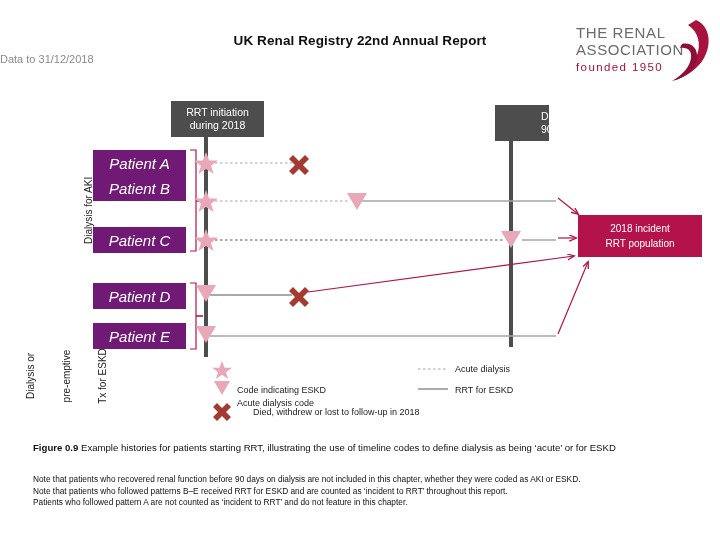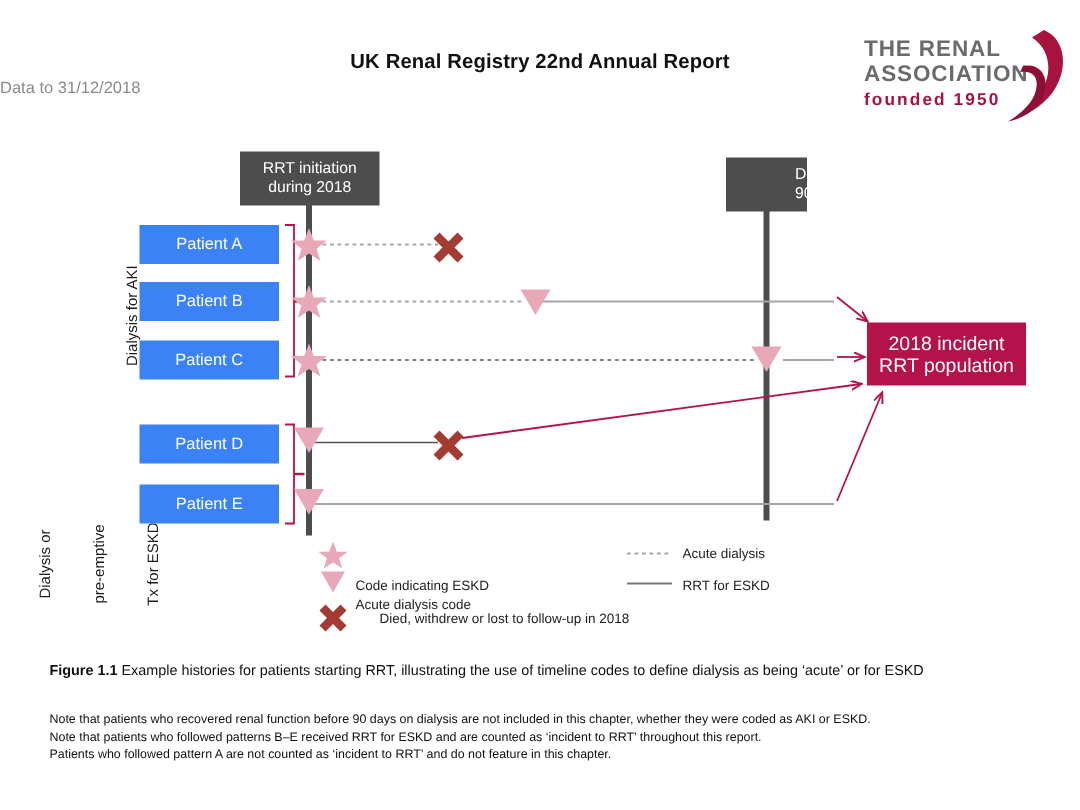--- a/index.html
+++ b/index.html
@@ -15,56 +15,56 @@
     position:absolute;left:0;top:33px;width:720px;text-align:center;
     font-size:13.5px;font-weight:bold;color:#101010;letter-spacing:.1px;
   }
   .subtitle{
     position:absolute;left:0;top:53px;width:720px;text-align:left;
     font-size:11px;color:#8a8a8a;
   }
 
   
   .logo{position:absolute;left:570px;top:18px;width:140px;height:72px;}
-  .logo-txt{position:absolute;left:6px;top:6px;width:104px;text-align:left;font-weight:bold;}
+  .logo-txt{position:absolute;left:6px;top:6px;width:104px;text-align:left;}
   .logo-l1,.logo-l2{
     font-size:15px;color:#6b6b6b;letter-spacing:.6px;line-height:17px;
     font-family:"Liberation Sans",sans-serif;
   }
   .logo-l3{
     font-size:11.5px;color:#a8123e;letter-spacing:1.4px;margin-top:3px;
   }
   .logo-mark{position:absolute;left:96px;top:0px;}
 
   
   .axis{position:absolute;width:4px;background:#4d4d4d;}
   .axis-cap{
     position:absolute;background:#4d4d4d;color:#ffffff;
     font-size:10.5px;line-height:13px;text-align:center;
-    padding:5px 8px;box-sizing:border-box;
+    padding:5px 8px;box-sizing:border-box;margin-left:11px;
   }
 
   
   .pbox{
-    position:absolute;width:93px;height:26px;background:#3b82f6;
-    color:#ffffff;font-size:11px;display:flex;align-items:center;
-    justify-content:center;box-sizing:border-box;
+    position:absolute;width:93px;height:26px;background:#701a75;
+    color:#ffffff;font-size:15px;display:flex;align-items:center;
+    justify-content:center;box-sizing:border-box;font-style:italic;
   }
 
   
   .glabel{
     position:absolute;font-size:10px;color:#1c1c1c;text-align:center;
     transform-origin:50% 50%;transform:rotate(-90deg);line-height:12px;
     white-space:pre;
   }
 
   
   .target{
-    position:absolute;left:578px;top:215px;width:106px;height:42px;
-    background:#b4124a;color:#ffffff;font-size:13px;line-height:15px;
+    position:absolute;left:578px;top:215px;width:124px;height:42px;
+    background:#b4124a;color:#ffffff;font-size:10px;line-height:15px;
     display:flex;align-items:center;justify-content:center;text-align:center;
     box-sizing:border-box;
   }
 
   
   .lg-text{position:absolute;font-size:9px;color:#1c1c1c;white-space:nowrap;}
 
   
   .cap{position:absolute;left:33px;width:670px;}
   .cap-main{font-size:9.6px;line-height:12px;color:#101010;}
@@ -111,21 +111,21 @@
   </div>
   <div class="glabel" style="left:22px;top:310px;width:90px;">
     <div>Dialysis or</div>
     <div>pre-emptive</div>
     <div>Tx for ESKD</div>
   </div>
 
   <div class="pbox" style="left:93px;top:150px;">
     <span>Patient A</span>
   </div>
-  <div class="pbox" style="left:93px;top:188px;">
+  <div class="pbox" style="left:93px;top:175px;">
     <span>Patient B</span>
   </div>
   <div class="pbox" style="left:93px;top:227px;">
     <span>Patient C</span>
   </div>
   <div class="pbox" style="left:93px;top:283px;">
     <span>Patient D</span>
   </div>
   <div class="pbox" style="left:93px;top:323px;">
     <span>Patient E</span>
@@ -227,20 +227,20 @@
   </div>
 
   <div class="lg-text" style="left:237px;top:364px;margin-top:34px;">Acute dialysis code</div>
   <div class="lg-text" style="left:237px;top:385px;">Code indicating ESKD</div>
   <div class="lg-text" style="left:237px;top:407px;padding-left:16px;">Died, withdrew or lost to follow-up in 2018</div>
   <div class="lg-text" style="left:455px;top:364px;">Acute dialysis</div>
   <div class="lg-text" style="left:455px;top:385px;">RRT for ESKD</div>
 
   <div class="cap" style="top:442px;">
     <div class="cap-main">
-      <b>Figure 1.1</b><span> Example histories for patients starting RRT, illustrating the use of timeline codes to define dialysis as being ‘acute’ or for ESKD</span>
+      <b>Figure 0.9</b><span> Example histories for patients starting RRT, illustrating the use of timeline codes to define dialysis as being ‘acute’ or for ESKD</span>
     </div>
     <div class="cap-note" style="margin-top:20px;">Note that patients who recovered renal function before 90 days on dialysis are not included in this chapter, whether they were coded as AKI or ESKD.</div>
     <div class="cap-note">Note that patients who followed patterns B–E received RRT for ESKD and are counted as ‘incident to RRT’ throughout this report.</div>
     <div class="cap-note">Patients who followed pattern A are not counted as ‘incident to RRT’ and do not feature in this chapter.</div>
   </div>
 
 </div>
 
 </body></html>

